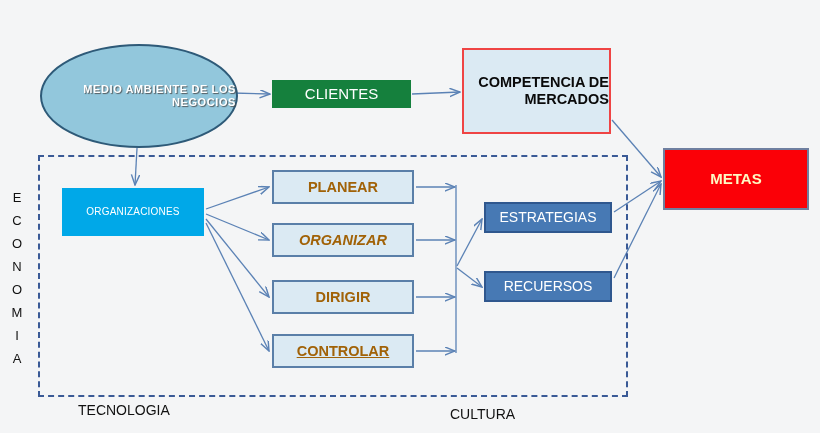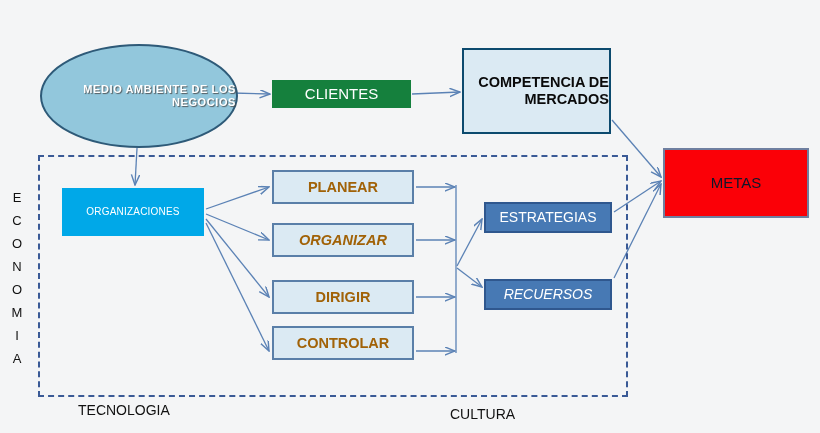--- a/index.html
+++ b/index.html
@@ -52,33 +52,34 @@
     left: 272px; top: 80px; width: 139px; height: 28px;
     background: #15803d;
     color: #ffffff;
     font-size: 15px;
   }
 
   
   #competencia {
     left: 462px; top: 48px; width: 149px; height: 86px;
     background: #dbeaf3;
-    border: 2px solid #0c4a6e;
+    border: 2px solid #ef4444;
     color: #0a0a0a;
     font-weight: bold;
     font-size: 14.5px;
   }
 
   
   #metas {
-    left: 663px; top: 148px; width: 146px; height: 70px;
+    left: 663px; top: 148px; width: 146px; height: 62px;
     background: #fb0007;
     border: 2px solid #6f7fa0;
-    color: #0f172a;
+    color: #fef9c3;
     font-size: 15px;
+    font-weight: bold;
   }
 
   
   #organizaciones {
     left: 62px; top: 188px; width: 142px; height: 48px;
     background: #00a8e8;
     color: #ffffff;
     font-size: 10px;
     letter-spacing: 0.2px;
   }
@@ -89,33 +90,33 @@
     background: #dbeaf3;
     border: 2px solid #5a7fa8;
     color: #a16207;
     font-weight: bold;
     font-size: 14.5px;
     left: 272px;
   }
   #fn0 { top: 170px; }
   #fn1 { top: 223px; font-style: italic; }
   #fn2 { top: 280px; }
-  #fn3 { top: 326px; }
+  #fn3 { top: 334px; text-decoration: underline; }
 
   
   .out-box {
     left: 484px; width: 128px; height: 31px;
     background: #4779b4;
     border: 2px solid #2f5party;
     border: 2px solid #2f578e;
     color: #ffffff;
     font-size: 14px;
   }
   #out0 { top: 202px; }
-  #out1 { top: 279px; font-style: italic; }
+  #out1 { top: 271px; }
 
   
   #econ-frame {
     position: absolute;
     left: 38px; top: 155px; width: 590px; height: 242px;
     border: 2px dashed #3a5a96;
     box-sizing: border-box;
   }
 
   

